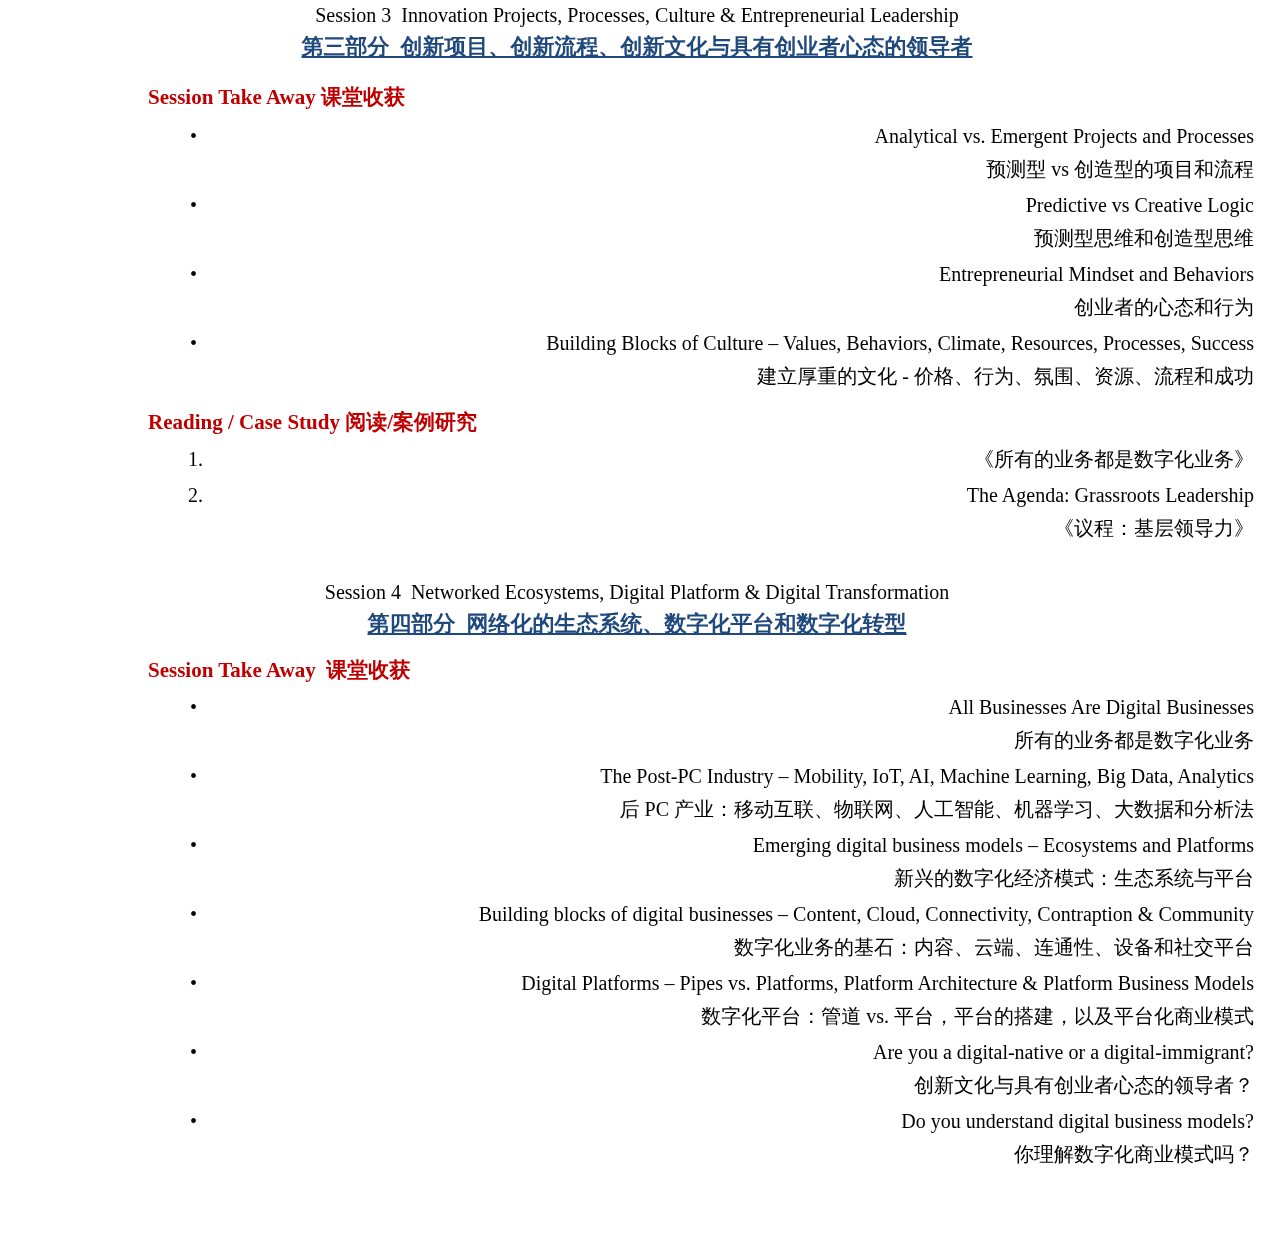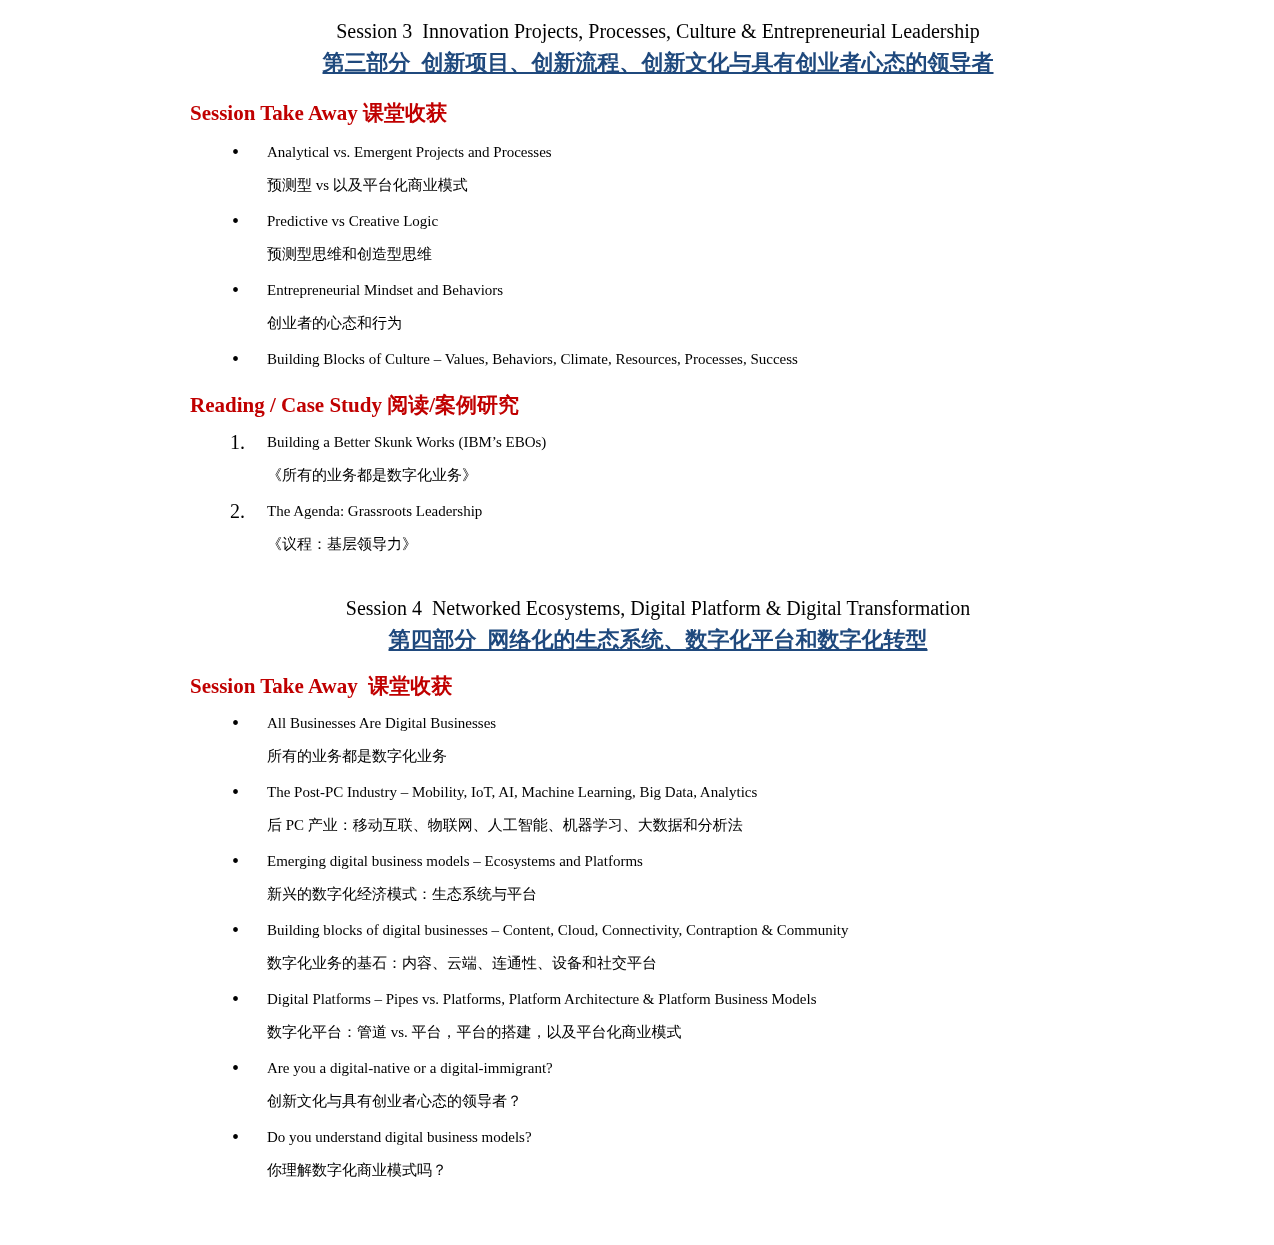--- a/index.html
+++ b/index.html
@@ -5,21 +5,21 @@
   * { box-sizing: border-box; }
   html, body { margin: 0; padding: 0; }
   body {
     width: 1274px;
     height: 1245px;
     background: #ffffff;
     color: #000000;
     font-family: "Liberation Serif", "DejaVu Serif", serif;
     overflow: hidden;
   }
-  .doc { padding-top: 16px; margin-left: 42px; }
+  .doc { padding-top: 0; }
 
   .title-en {
     text-align: center;
     font-size: 20px;
     line-height: 30px;
     white-space: pre-wrap;
     font-weight: normal;
     margin: 0;
   }
   .title-zh {
@@ -64,73 +64,74 @@
     line-height: 33px;
   }
   .num-marker {
     flex: 0 0 37px;
     margin-left: 40px;
     font-size: 20px;
     line-height: 33px;
   }
   .item-text {
     flex: 1 1 auto;
-    font-size: 15px;
+    font-size: 20px;
     line-height: 33px;
     padding-right: 20px;
+    text-align: right;
   }
   .line-en, .line-zh { white-space: pre-wrap; }
 </style>
 </head>
 <body>
 
 <div class="doc">
 
   <div class="title-en">Session 3  Innovation Projects, Processes, Culture &amp; Entrepreneurial Leadership</div>
   <div class="title-zh">第三部分  创新项目、创新流程、创新文化与具有创业者心态的领导者</div>
 
   <div class="red-heading"><span class="underlined">Session Take Away 课堂收获</span></div>
 
   <div class="list">
     <div class="item">
       <span class="marker">•</span>
       <div class="item-text">
         <div class="line-en">Analytical vs. Emergent Projects and Processes</div>
-        <div class="line-zh">预测型 vs 以及平台化商业模式</div>
+        <div class="line-zh">预测型 vs 创造型的项目和流程</div>
       </div>
     </div>
     <div class="item">
       <span class="marker">•</span>
       <div class="item-text">
         <div class="line-en">Predictive vs Creative Logic</div>
         <div class="line-zh">预测型思维和创造型思维</div>
       </div>
     </div>
     <div class="item">
       <span class="marker">•</span>
       <div class="item-text">
         <div class="line-en">Entrepreneurial Mindset and Behaviors</div>
         <div class="line-zh">创业者的心态和行为</div>
       </div>
     </div>
     <div class="item">
       <span class="marker">•</span>
       <div class="item-text">
         <div class="line-en">Building Blocks of Culture – Values, Behaviors, Climate, Resources, Processes, Success</div>
+        <div class="line-zh">建立厚重的文化 - 价格、行为、氛围、资源、流程和成功</div>
       </div>
     </div>
   </div>
 
   <div class="red-heading rd-gap"><span class="underlined">Reading / Case Study 阅读/案例研究</span></div>
 
   <div class="list tight">
     <div class="item">
       <span class="num-marker">1.</span>
       <div class="item-text">
-        <div class="line-en">Building a Better Skunk Works (IBM’s EBOs)</div>
         <div class="line-zh">《所有的业务都是数字化业务》</div>
       </div>
     </div>
     <div class="item">
       <span class="num-marker">2.</span>
       <div class="item-text">
         <div class="line-en">The Agenda: Grassroots Leadership</div>
         <div class="line-zh">《议程：基层领导力》</div>
       </div>
     </div>

